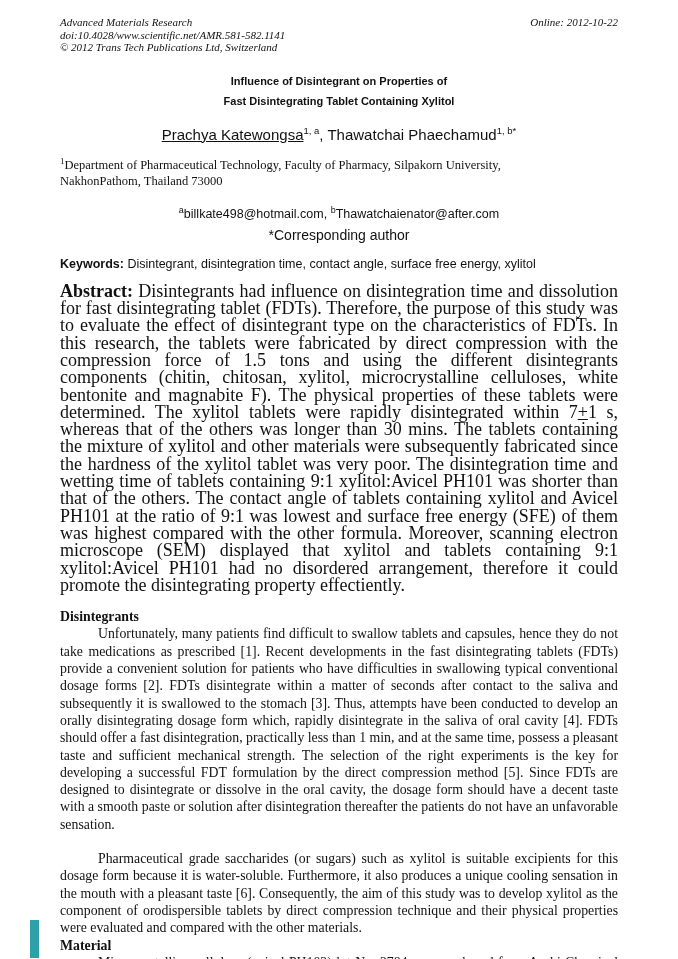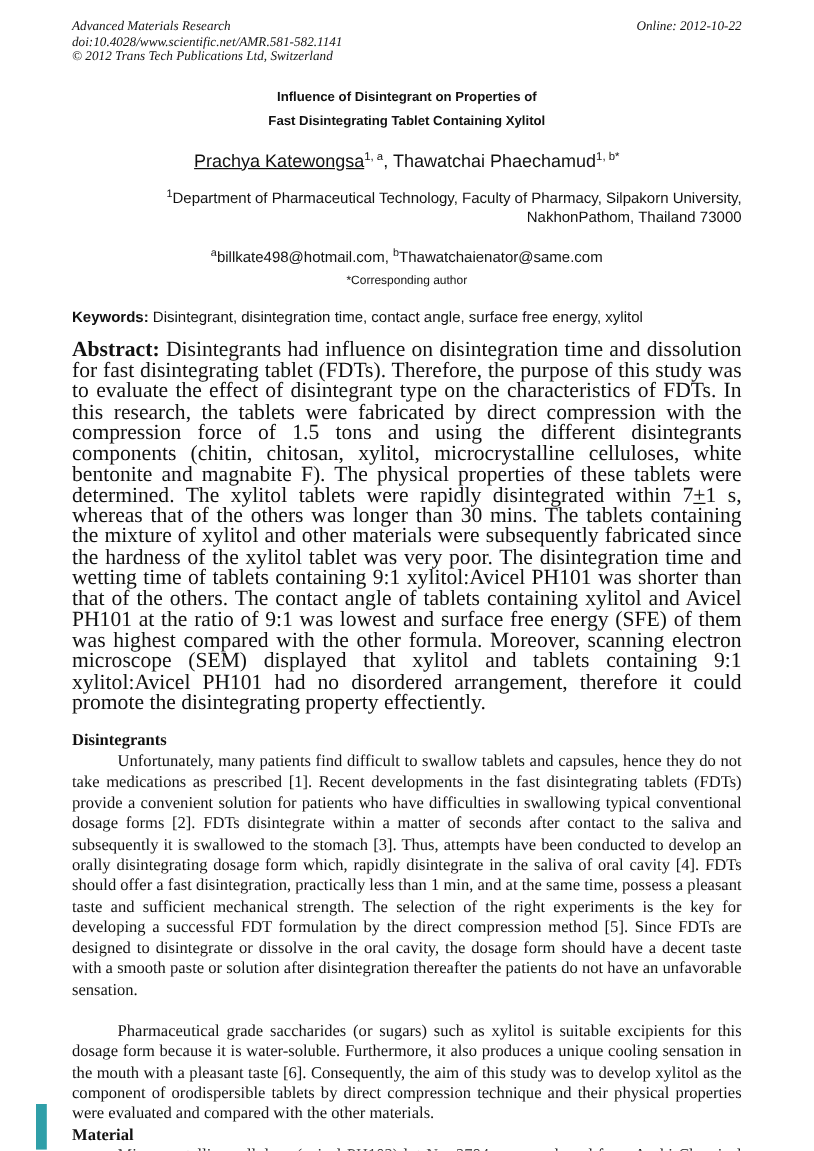--- a/index.html
+++ b/index.html
@@ -42,39 +42,39 @@
     text-align: center;
     font-family: "Liberation Sans", sans-serif;
     font-size: 15px;
     line-height: 19px;
   }
   .authors-line sup { font-size: 9.5px; }
   .u { text-decoration: underline; }
 
   .affiliation {
     margin-top: 9px;
-    text-align: right;
-    font-family: Liberation Sans, sans-serif;
+    text-align: left;
+    font-family: Liberation Serif, serif;
     font-size: 12.5px;
     line-height: 16px;
   }
   .affiliation sup, .emails sup { font-size: 9px; }
 
   .emails {
     margin-top: 13px;
     text-align: center;
     font-family: "Liberation Sans", sans-serif;
     font-size: 12.5px;
     line-height: 16px;
   }
   .corresponding {
     margin-top: 5px;
     text-align: center;
     font-family: "Liberation Sans", sans-serif;
-    font-size: 10px;
+    font-size: 14px;
     line-height: 16px;
   }
   .keywords {
     margin-top: 13px;
     font-family: Liberation Sans, sans-serif;
     font-size: 12.5px;
     line-height: 16px;
   }
   .bold { font-weight: bold; }
 
@@ -135,21 +135,21 @@
   <div class="authors-line">
     <span class="u">Prachya Katewongsa</span><sup>1, a</sup><span>, </span><span>Thawatchai Phaechamud</span><sup>1, b*</sup>
   </div>
 
   <div class="affiliation">
     <sup>1</sup><span>Department of Pharmaceutical Technology, Faculty of Pharmacy, Silpakorn University,</span><br>
     <span>NakhonPathom, Thailand 73000</span>
   </div>
 
   <div class="emails">
-    <sup>a</sup><span>billkate498@hotmail.com, </span><sup>b</sup><span>Thawatchaienator@same.com</span>
+    <sup>a</sup><span>billkate498@hotmail.com, </span><sup>b</sup><span>Thawatchaienator@after.com</span>
   </div>
 
   <div class="corresponding">*Corresponding author</div>
 
   <div class="keywords">
     <span class="bold">Keywords: </span><span>Disintegrant, disintegration time, contact angle, surface free energy, xylitol</span>
   </div>
 
   <div class="abstract">
     <span class="bold">Abstract: </span><span>Disintegrants had influence on disintegration time and dissolution for fast disintegrating tablet (FDTs). Therefore, the purpose of this study was to evaluate the effect of disintegrant type on the characteristics of FDTs. In this research, the tablets were fabricated by direct compression with the compression force of 1.5 tons and using the different disintegrants components (chitin, chitosan, xylitol, microcrystalline celluloses, white bentonite and magnabite F). The physical properties of these tablets were determined. The xylitol tablets were rapidly disintegrated within 7</span><span class="pm">+</span><span>1 s, whereas that of the others was longer than 30 mins. The tablets containing the mixture of xylitol and other materials were subsequently fabricated since the hardness of the xylitol tablet was very poor. The disintegration time and wetting time of tablets containing 9:1 xylitol:Avicel PH101 was shorter than that of the others. The contact angle of tablets containing xylitol and Avicel PH101 at the ratio of 9:1 was lowest and surface free energy (SFE) of them was highest compared with the other formula. Moreover, scanning electron microscope (SEM) displayed that xylitol and tablets containing 9:1 xylitol:Avicel PH101 had no disordered arrangement, therefore it could promote the disintegrating property effectiently.</span>

